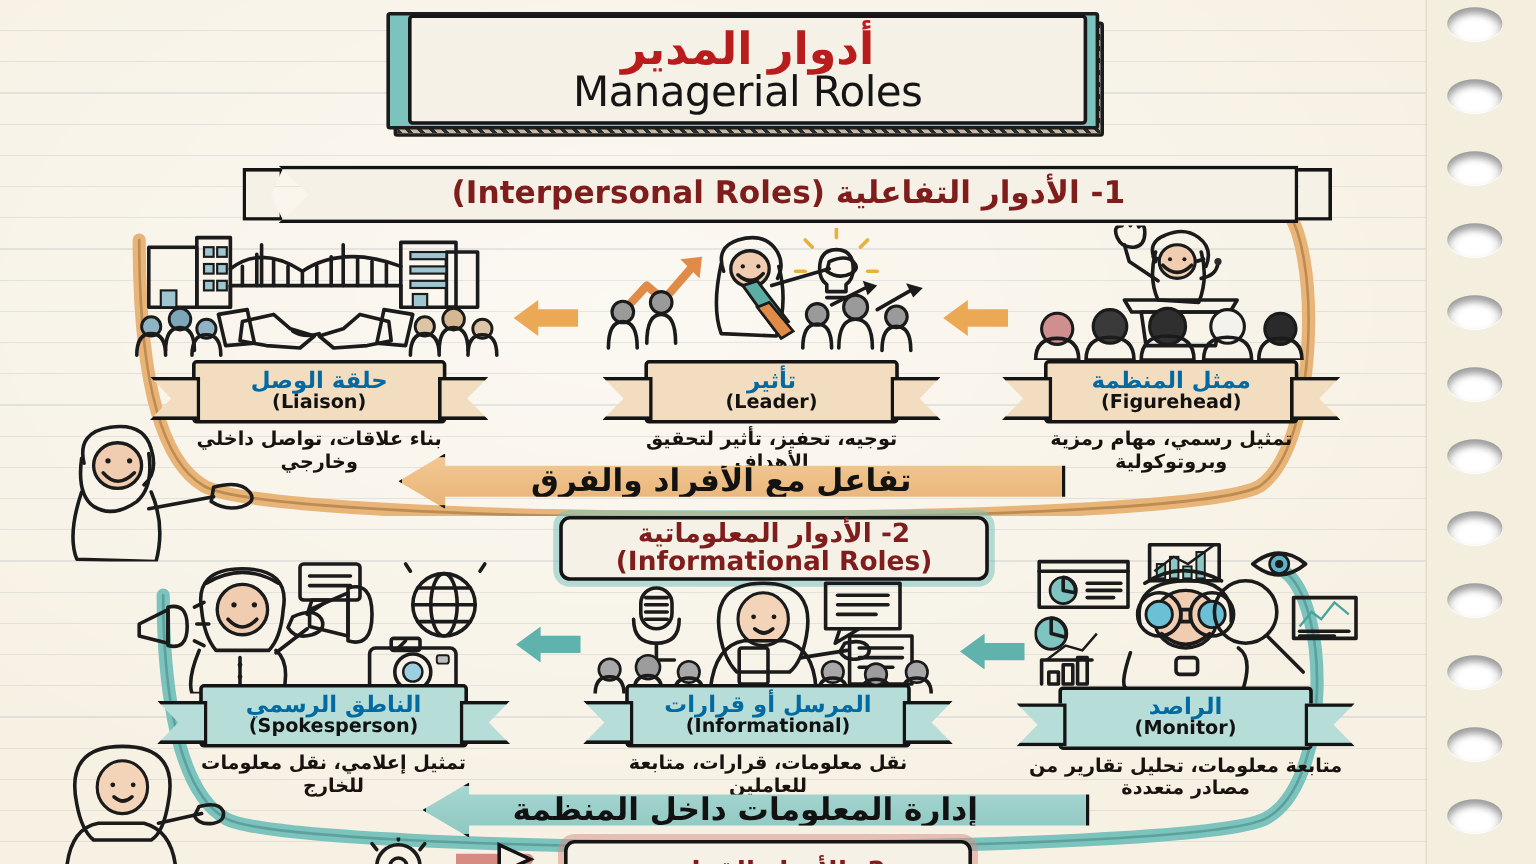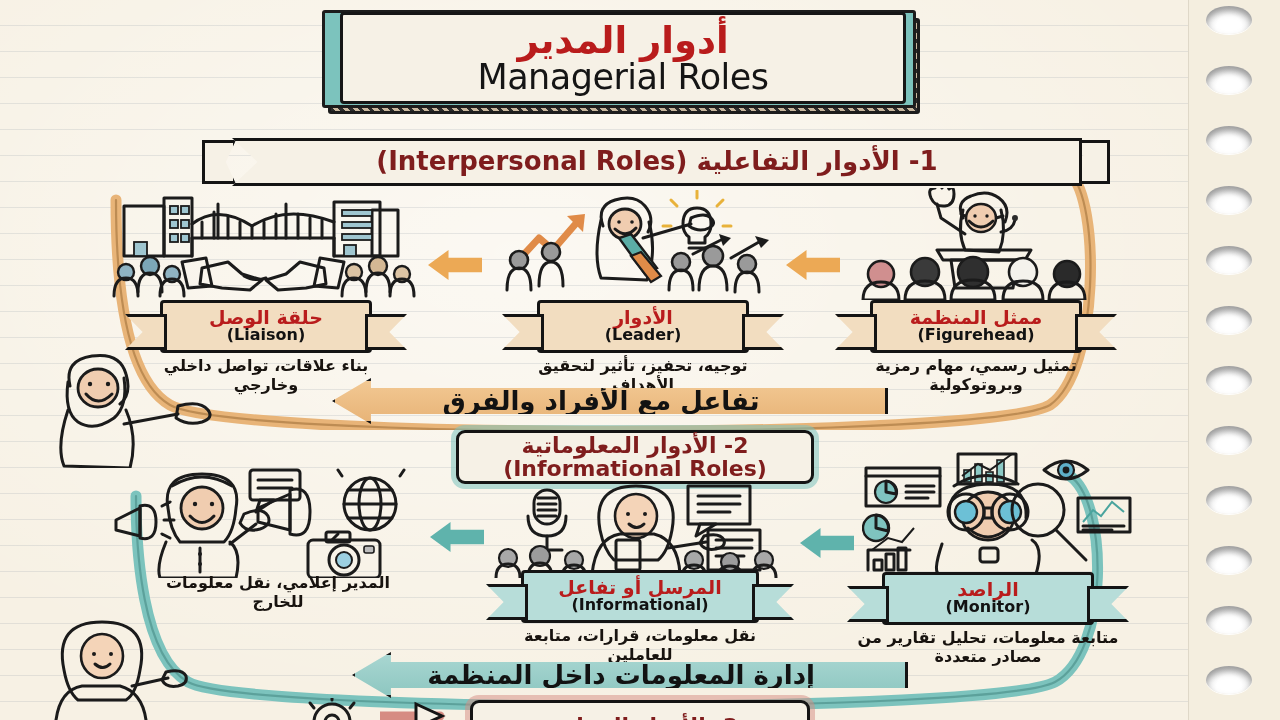--- a/index.html
+++ b/index.html
@@ -119,21 +119,21 @@
     clip-path: polygon(0 0, 100% 0, 100% 100%, 0 100%, 3% 50%);
   }
   #sec1-ribbon-left, #sec1-ribbon-right {
     position: absolute; top: 140px; height: 44px; width: 34px;
     background: #f6f1e6; border: 3.5px solid #141414;
   }
   #sec1-ribbon-left { left: 202px; clip-path: polygon(0 0, 100% 0, 70% 50%, 100% 100%, 0 100%); }
   #sec1-ribbon-right { left: 1076px; clip-path: polygon(0 0, 100% 0, 100% 100%, 0 100%, 30% 50%); }
 
   #sec2-banner {
-    left: 456px; top: 430px; width: 358px; height: 54px;
+    left: 466px; top: 430px; width: 358px; height: 54px;
     font-size: 22px; border-radius: 9px;
     flex-direction: column;
     box-shadow: 0 0 0 5px rgba(124,195,189,0.55);
   }
   #sec3-banner {
     left: 470px; top: 700px; width: 340px; height: 54px;
     font-size: 22px; border-radius: 9px;
     flex-direction: column;
     box-shadow: 0 0 0 5px rgba(214,140,130,0.5);
   }
@@ -164,21 +164,21 @@
     left: -38px;
     clip-path: polygon(0 0, 100% 0, 100% 100%, 0 100%, 42% 50%);
   }
   .ribbon::after {
     right: -38px;
     clip-path: polygon(0 0, 100% 0, 58% 50%, 100% 100%, 0 100%);
   }
   .ribbon-orange, .ribbon-orange::before, .ribbon-orange::after { background: #f2ddc0; }
   .ribbon-teal, .ribbon-teal::before, .ribbon-teal::after { background: #b7ddd9; }
 
-  .role-name { font-size: 19px; font-weight: 900; color: #b91c1c; }
+  .role-name { font-size: 19px; font-weight: 900; color: #0369a1; }
   .role-en   { font-size: 16px; font-weight: 900; color: #121212; direction: ltr; margin-top: -1px; }
   .role-desc {
     margin-top: 4px;
     font-size: 16px; font-weight: 800; color: #18130f;
     line-height: 1.18;
     padding: 0 16px;
   }
 
   
   .sum-arrow {
@@ -412,21 +412,21 @@
   <div class="role" style="left:826px; top:300px;">
     <div class="ribbon ribbon-orange">
       <div class="role-name">ممثل المنظمة</div>
       <div class="role-en">(Figurehead)</div>
     </div>
     <div class="role-desc">تمثيل رسمي، مهام رمزية وبروتوكولية</div>
   </div>
 
   <div class="role" style="left:493px; top:300px;">
     <div class="ribbon ribbon-orange">
-      <div class="role-name">الأدوار</div>
+      <div class="role-name">تأثير</div>
       <div class="role-en">(Leader)</div>
     </div>
     <div class="role-desc">توجيه، تحفيز، تأثير لتحقيق الأهداف</div>
   </div>
 
   <div class="role" style="left:116px; top:300px;">
     <div class="ribbon ribbon-orange">
       <div class="role-name">حلقة الوصل</div>
       <div class="role-en">(Liaison)</div>
     </div>
@@ -618,28 +618,32 @@
   <div class="role" style="left:838px; top:572px;">
     <div class="ribbon ribbon-teal">
       <div class="role-name">الراصد</div>
       <div class="role-en">(Monitor)</div>
     </div>
     <div class="role-desc">متابعة معلومات، تحليل تقارير من مصادر متعددة</div>
   </div>
 
   <div class="role" style="left:490px; top:570px;">
     <div class="ribbon ribbon-teal" style="width:238px;">
-      <div class="role-name">المرسل أو تفاعل</div>
+      <div class="role-name">المرسل أو قرارات</div>
       <div class="role-en">(Informational)</div>
     </div>
     <div class="role-desc">نقل معلومات، قرارات، متابعة للعاملين</div>
   </div>
 
   <div class="role" style="left:128px; top:570px;">
-    <div class="role-desc">المدير إعلامي، نقل معلومات للخارج</div>
+    <div class="ribbon ribbon-teal" style="width:224px;">
+      <div class="role-name">الناطق الرسمي</div>
+      <div class="role-en">(Spokesperson)</div>
+    </div>
+    <div class="role-desc">تمثيل إعلامي، نقل معلومات للخارج</div>
   </div>
 
   <div class="sum-arrow" id="arrow-2">
     <span>إدارة المعلومات داخل المنظمة</span>
   </div>
 
   <svg class="illus" style="left:34px; top:612px;" width="170" height="108" viewBox="0 0 170 108">
     <path class="ink" d="M30 58 q-10 -48 38 -48 q48 0 38 48 q-4 24 -14 30 l-48 0 q-10 -8 -14 -30z" fill="#2f2f33"></path>
     <ellipse cx="68" cy="44" rx="21" ry="22" fill="#f4d4b8" stroke="#1b1b1b" stroke-width="2.6"></ellipse>
     <circle cx="60" cy="42" r="2" fill="#1b1b1b"></circle>

